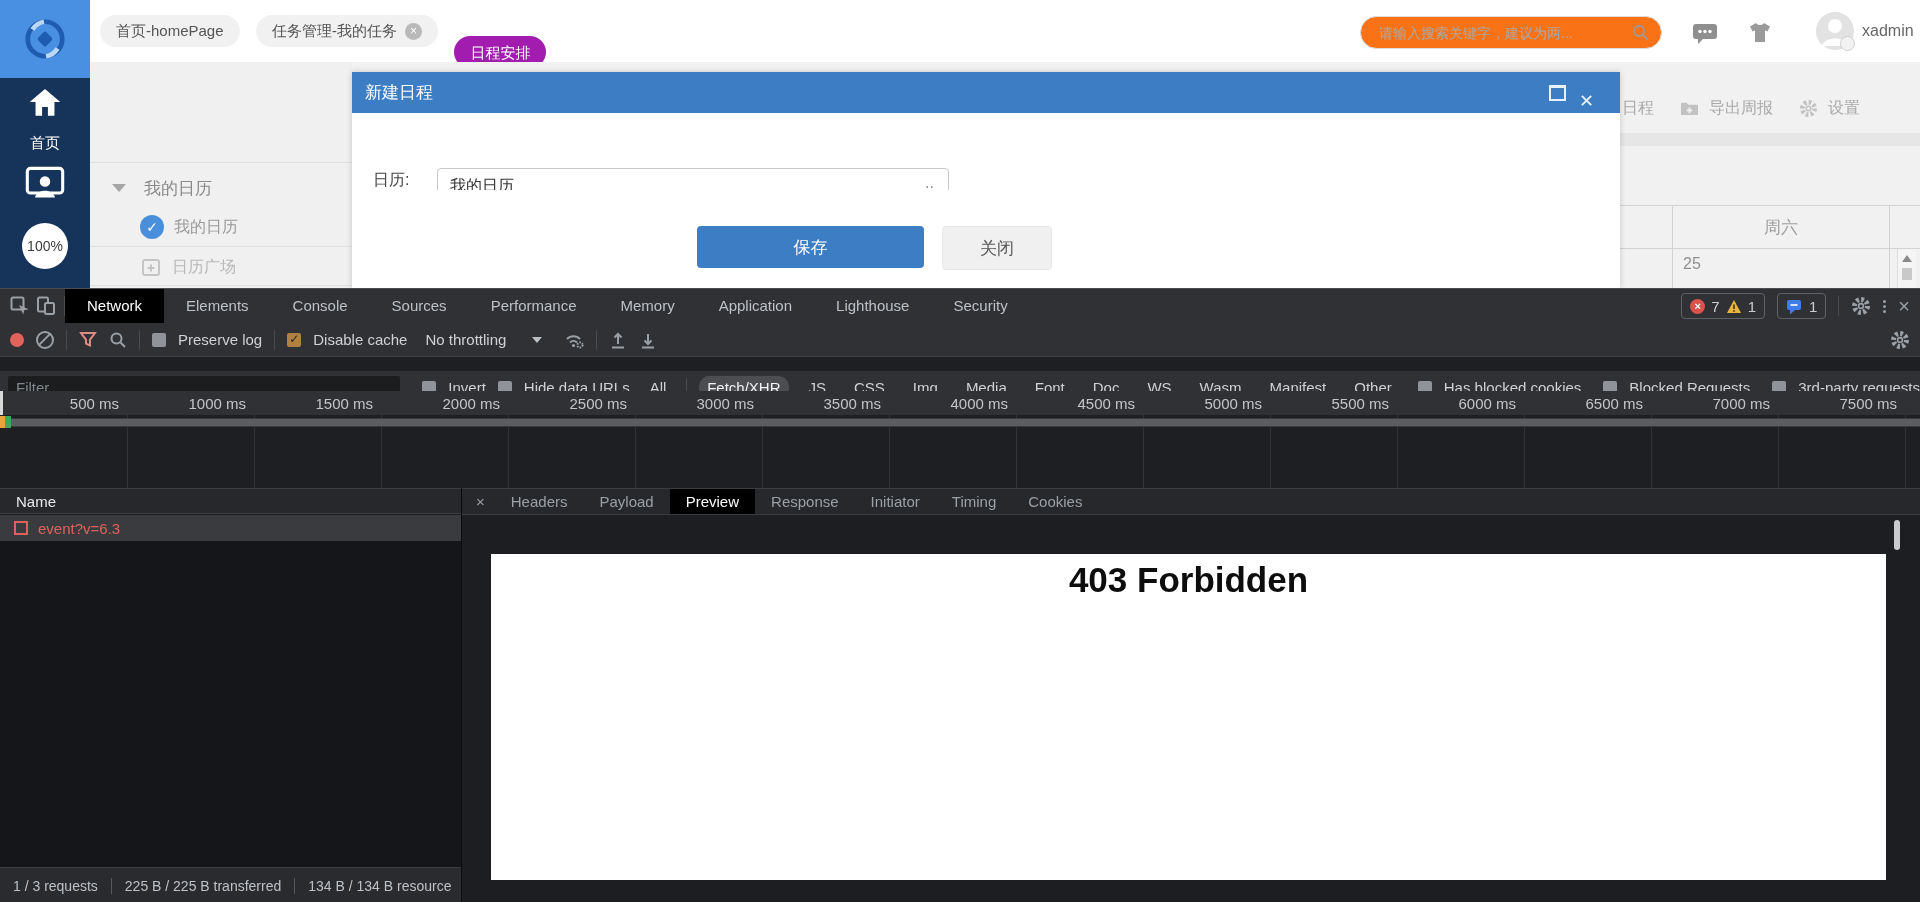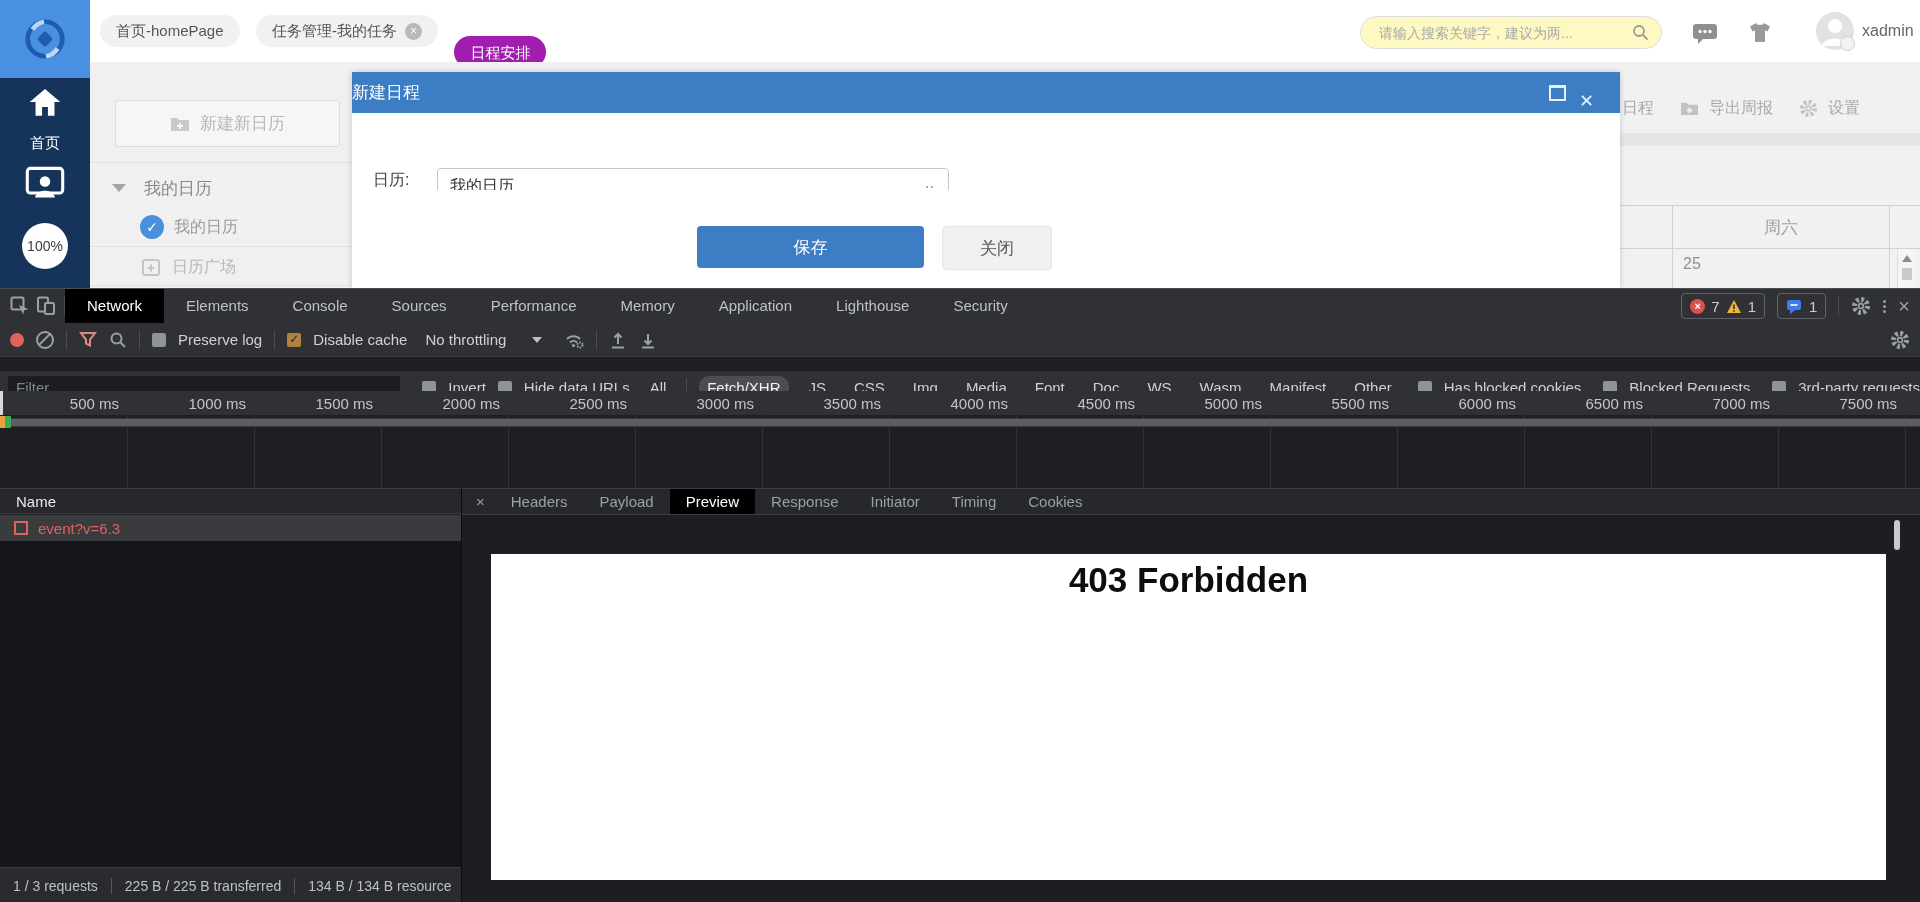--- a/index.html
+++ b/index.html
@@ -8,21 +8,21 @@
   .abs{position:absolute;}
   
   .topbar{position:absolute;left:0;top:0;width:1920px;height:62px;background:#fff;border-bottom:1px solid #ececec;}
   .pill{display:inline-flex;align-items:center;gap:8px;height:32px;padding:0 16px;border-radius:999px;
         background:#f1f1f1;color:#555;font-size:15px;margin-right:12px;cursor:default;}
   .pill.active{background:#a21caf;color:#fff;flex-direction:column;}
   .pill .dot{width:6px;height:6px;border-radius:50%;background:#fff;}
   .pill .x{width:17px;height:17px;border-radius:50%;background:#b9b9b9;color:#fff;font-size:12px;
            display:inline-flex;align-items:center;justify-content:center;line-height:1;}
   .pill.active .x{background:rgba(255,255,255,.4);}
-  .search{position:absolute;left:1360px;top:16px;width:300px;height:31px;border:1px solid #ddd;border-radius:999px;background:#fef9c3;}
+  .search{position:absolute;left:1360px;top:16px;width:300px;height:31px;border:1px solid #ddd;border-radius:999px;background:#f97316;}
   .search input{position:absolute;left:16px;top:0;width:240px;height:29px;border:none;outline:none;font-size:14px;color:#444;background:transparent;}
   .search input::placeholder{color:#a9a9a9;}
   
   .logobox{position:absolute;left:0;top:0;width:90px;height:78px;background:#4a90e2;display:flex;align-items:center;justify-content:center;}
   .sidenav{position:absolute;left:0;top:78px;width:90px;height:210px;background:#16345a;color:#fff;}
   .zoomcircle{position:absolute;left:22px;top:145px;width:46px;height:46px;border-radius:50%;background:#fff;color:#3c3c3c;
               display:flex;align-items:center;justify-content:center;font-size:14px;}
   
   .cal-panel{position:absolute;left:90px;top:62px;width:262px;height:226px;background:#f0f0f1;border-right:1px solid #dcdcdc;}
   .newcal-btn{position:absolute;left:25px;top:38px;width:223px;height:45px;border:1px solid #dcdcdc;background:#f6f6f6;border-radius:3px;
@@ -171,28 +171,20 @@
         <circle cx="13" cy="10" r="3.4" fill="#fff"></circle>
         <path d="M6.5 20.5 C7.5 14.5 18.5 14.5 19.5 20.5 Z" fill="#fff"></path>
       </svg>
     </div>
     <div class="zoomcircle">
       <span>100%</span>
     </div>
   </div>
 
   <div class="cal-panel">
-    <div class="newcal-btn">
-      <svg width="20" height="18" viewBox="0 0 20 18">
-        <path d="M1 3 h6 l2 2 h10 v11 h-18 Z" fill="#c9c9c9"></path>
-        <rect x="9" y="8" width="2" height="6" fill="#f6f6f6"></rect>
-          <rect x="7" y="10" width="6" height="2" fill="#f6f6f6"></rect>
-      </svg>
-      <span>新建新日历</span>
-    </div>
     <div class="hline" style="top:100px;"></div>
     <div class="tree-row" style="top:108px;height:36px;">
       <span class="chev" style="margin-left:22px;"></span>
       <span style="margin-left:18px;color:#8a8a8a;font-size:17px;">我的日历</span>
     </div>
     <div class="tree-row" style="top:150px;height:30px;">
       <span class="checkcircle" style="margin-left:50px;">✓</span>
       <span style="margin-left:10px;color:#9a9a9a;">我的日历</span>
     </div>
     <div class="hline" style="top:184px;"></div>
@@ -234,21 +226,21 @@
       <span style="position:absolute;left:10px;top:6px;color:#8f8f8f;font-size:16px;">25</span>
     </div>
     <div class="cal-sb">
       <div class="tri-up"></div>
       <div style="width:10px;height:12px;background:#c9c9c9;margin:6px auto 0;"></div>
     </div>
   </div>
 
   <div class="modal">
     <div class="modal-head">
-      <span style="">新建日程</span>
+      <span style="margin-left:13px;">新建日程</span>
       <span class="mh-icon" style="right:54px;width:13px;height:11px;border:2px solid #e8f1fa;border-top-width:3px;display:inline-block;"></span>
       <span class="mh-icon" style="right:26px;font-size:18px;top:9px;">✕</span>
     </div>
     <div class="modal-clip">
       <span class="abs" style="left:21px;top:2px;font-size:16px;color:#444;">日历:</span>
       <div class="m-input">
         <span class="abs" style="left:12px;top:7px;">我的日历</span>
         <span class="abs" style="right:14px;top:5px;color:#888;">..</span>
       </div>
     </div>

